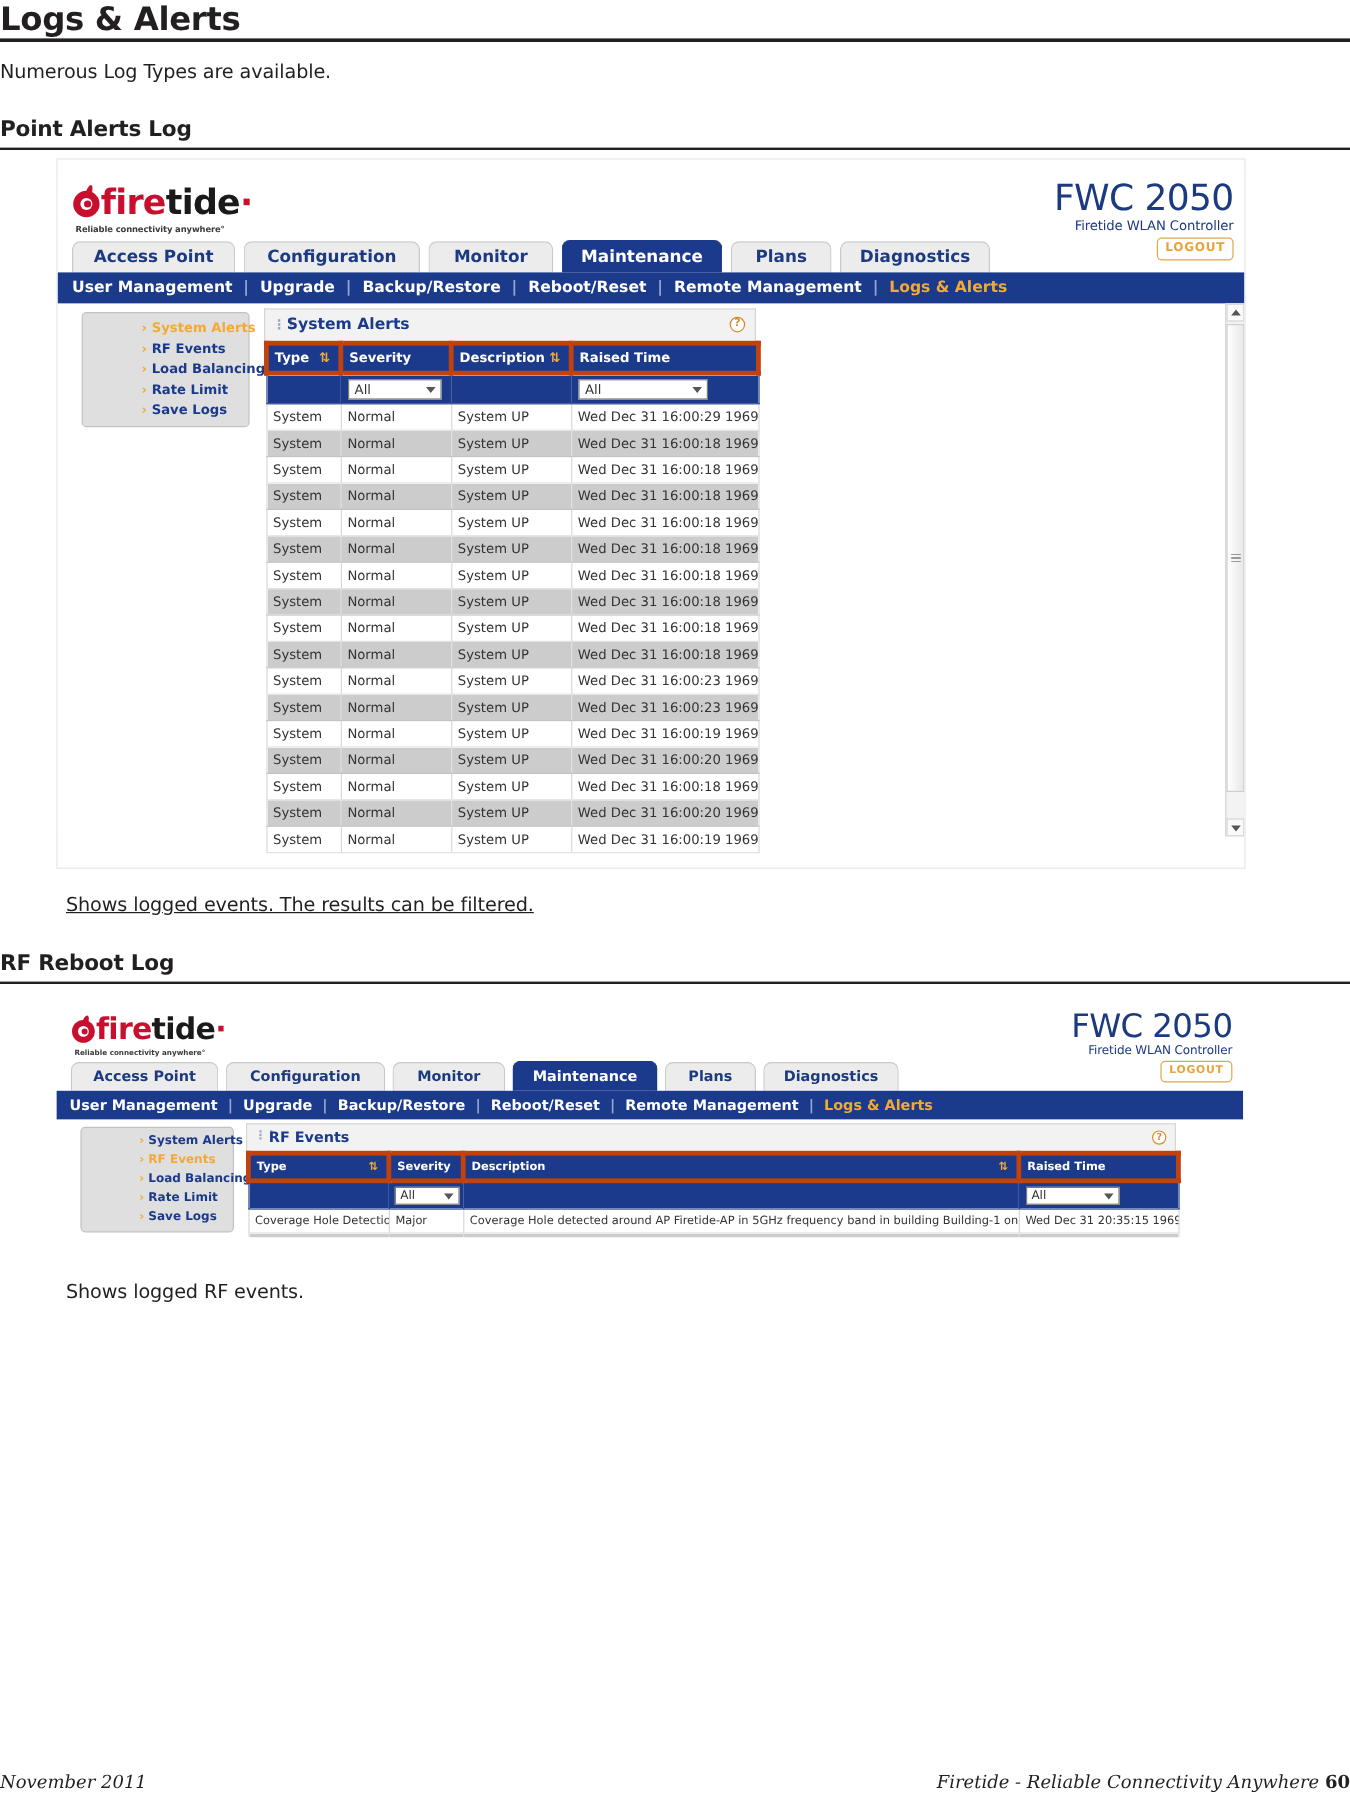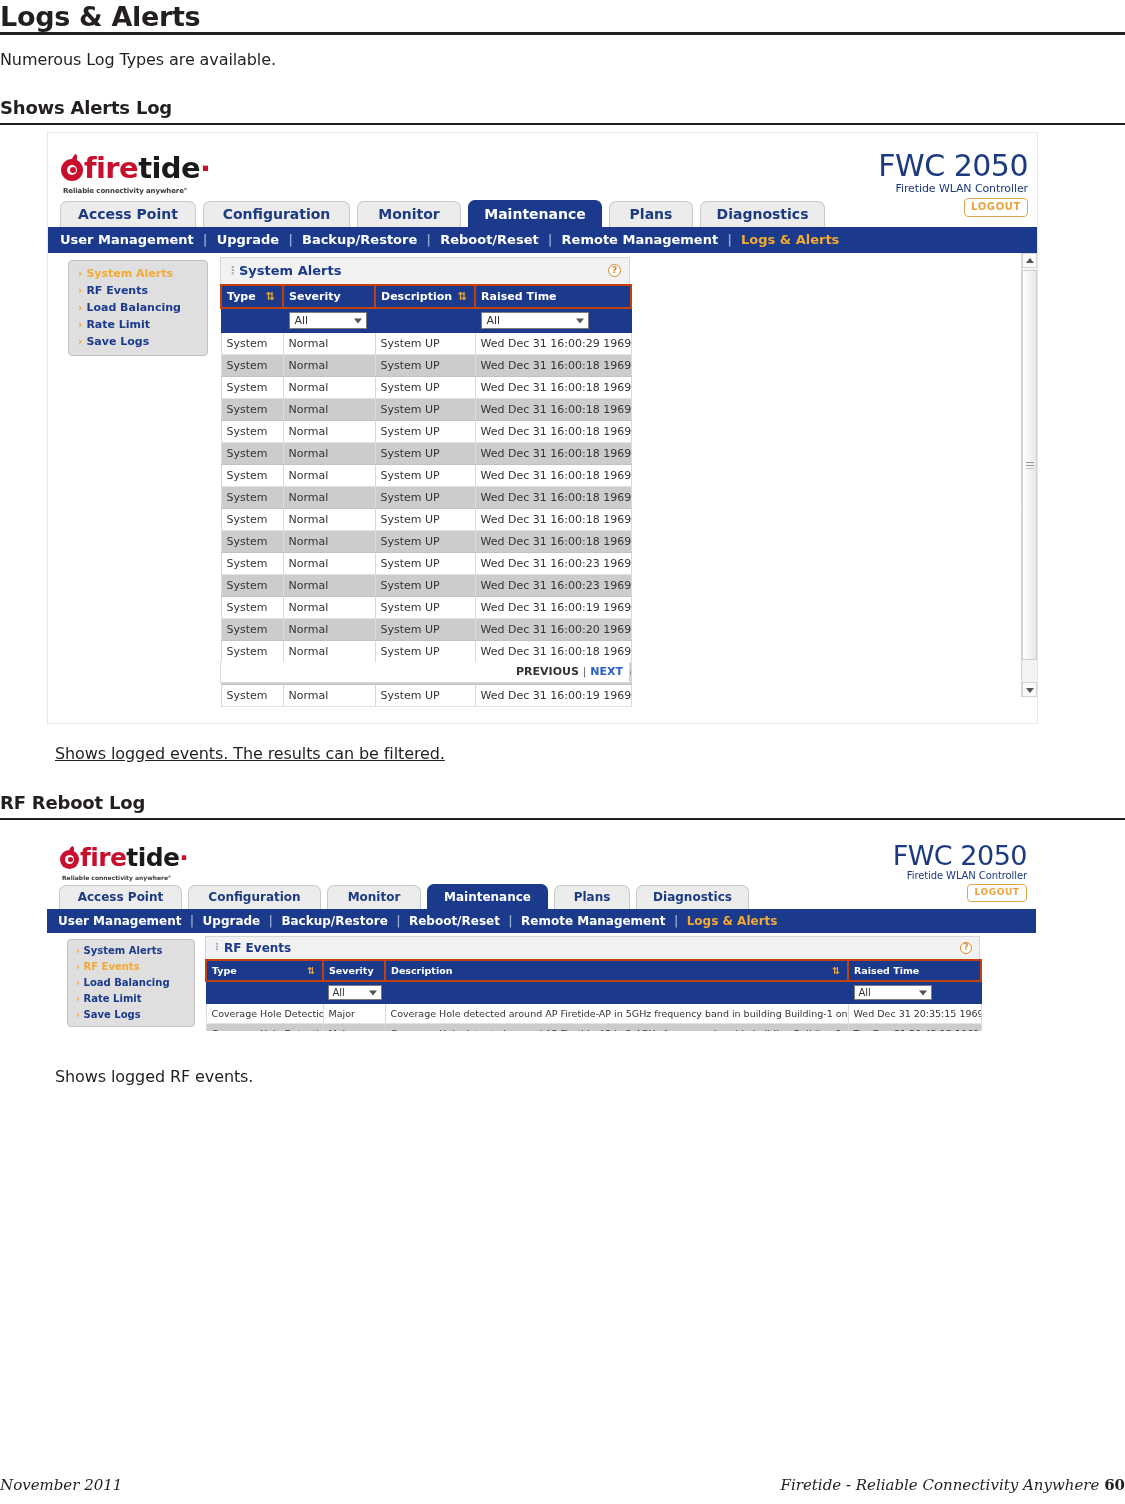--- a/index.html
+++ b/index.html
@@ -88,21 +88,21 @@
   .subnav .sep{color:#93a7d0;}
 
   .body-area{position:absolute;background:#ffffff;}
 
   .sidebar{
     position:absolute;background:#dfdfdf;border:1px solid #c2c2c2;
     border-radius:4px;box-sizing:border-box;
   }
   .side-item{
     position:absolute;color:#1b3a8c;font-weight:bold;
-    font-family:"DejaVu Sans",sans-serif;white-space:nowrap;
+    font-family:"DejaVu Sans",sans-serif;white-space:nowrap;margin-left:40px;
   }
   .side-item.sel{color:#f2a935;}
   .side-arrow{color:#f2a935;font-weight:bold;}
 
   .panel{position:absolute;box-sizing:border-box;}
   .panel-head{
     position:absolute;left:0;top:0;width:100%;
     background:#f2f2f2;border:1px solid #d6d6d6;border-bottom:none;
     box-sizing:border-box;
   }
@@ -113,21 +113,21 @@
   .grip{position:absolute;color:#9aa6c2;font-weight:bold;letter-spacing:-1px;}
   .help-icon{
     position:absolute;border:1px solid #d98b2b;border-radius:50%;
     color:#d98b2b;text-align:center;font-weight:bold;background:#fff;
     box-sizing:border-box;
   }
 
   table.grid{border-collapse:collapse;position:absolute;table-layout:fixed;}
   table.grid th{
     background:#1b3a8c;color:#ffffff;font-weight:bold;text-align:left;
-    font-family:"DejaVu Sans",sans-serif;border:2px solid #c2410c;
+    font-family:"DejaVu Sans",sans-serif;border:4px solid #c2410c;
     white-space:nowrap;
   }
   table.grid td{
     background:#ffffff;color:#333333;font-family:"DejaVu Sans",sans-serif;
     border-left:1px solid #d9d9d9;border-right:1px solid #d9d9d9;
     border-bottom:1px solid #e2e2e2;white-space:nowrap;overflow:hidden;
   }
   table.grid tr.alt td{background:#cccccc;border-bottom:1px solid #c3c3c3;}
   table.grid tr.filter td{background:#1b3a8c;border:1px solid #1b3a8c;}
   .sortarrow{color:#f2a935;font-weight:bold;float:right;margin-right:2px;}
@@ -183,21 +183,21 @@
 </head>
 <body>
 
 <div class="page">
 
   <div class="doc-h1">Logs &amp; Alerts</div>
   <div class="rule-heavy" style="top:32px;"></div>
 
   <div class="doc-p" style="left:0;top:50px;">Numerous Log Types are available.</div>
 
-  <div class="doc-h2" style="top:97px;">Shows Alerts Log</div>
+  <div class="doc-h2" style="top:97px;">Point Alerts Log</div>
   <div class="rule-thin" style="top:123px;"></div>
 
   <div class="shot" id="shot1" style="left:47px;top:132px;width:989px;height:590px;border:1px solid #e6e6e6;">
     <div class="shot-inner">
 
       <div class="brandbar" style="height:60px;"></div>
 
       <div class="logo" style="left:13px;top:9px;font-size:29px;line-height:30px;">
         <span class="flame" style="width:22px;height:22px;margin-right:1px;">
           <span style="position:absolute;left:6px;top:6px;width:10px;height:10px;border-radius:50%;background:#ffffff;"></span>
@@ -408,25 +408,20 @@
               </tr>
               <tr>
                 <td style="padding: 3px 5px; height: 15px;">System</td>
                 <td style="padding: 3px 5px; height: 15px;">Normal</td>
                 <td style="padding: 3px 5px; height: 15px;">System UP</td>
                 <td style="padding: 3px 5px; height: 15px;">Wed Dec 31 16:00:19 1969</td>
               </tr>
             </tbody>
         </table>
 
-        <div class="pager" style="left:0;top:405px;width:410px;height:21px;line-height:20px;font-size:11px;padding-right:6px;">
-          <span>PREVIOUS</span>
-          <span class="bar">|</span>
-          <span class="next">NEXT</span>
-        </div>
       </div>
 
       <div class="scrollbar" style="right:0;top:109px;width:16px;height:444px;">
         <div class="sb-arrow up" style="top:0;height:15px;">
             <i></i>
           </div>
         <div class="sb-thumb" style="top:17px;height:390px;">
           <span class="ridges"></span>
         </div>
         <div class="sb-arrow down" style="bottom:0;height:15px;">

